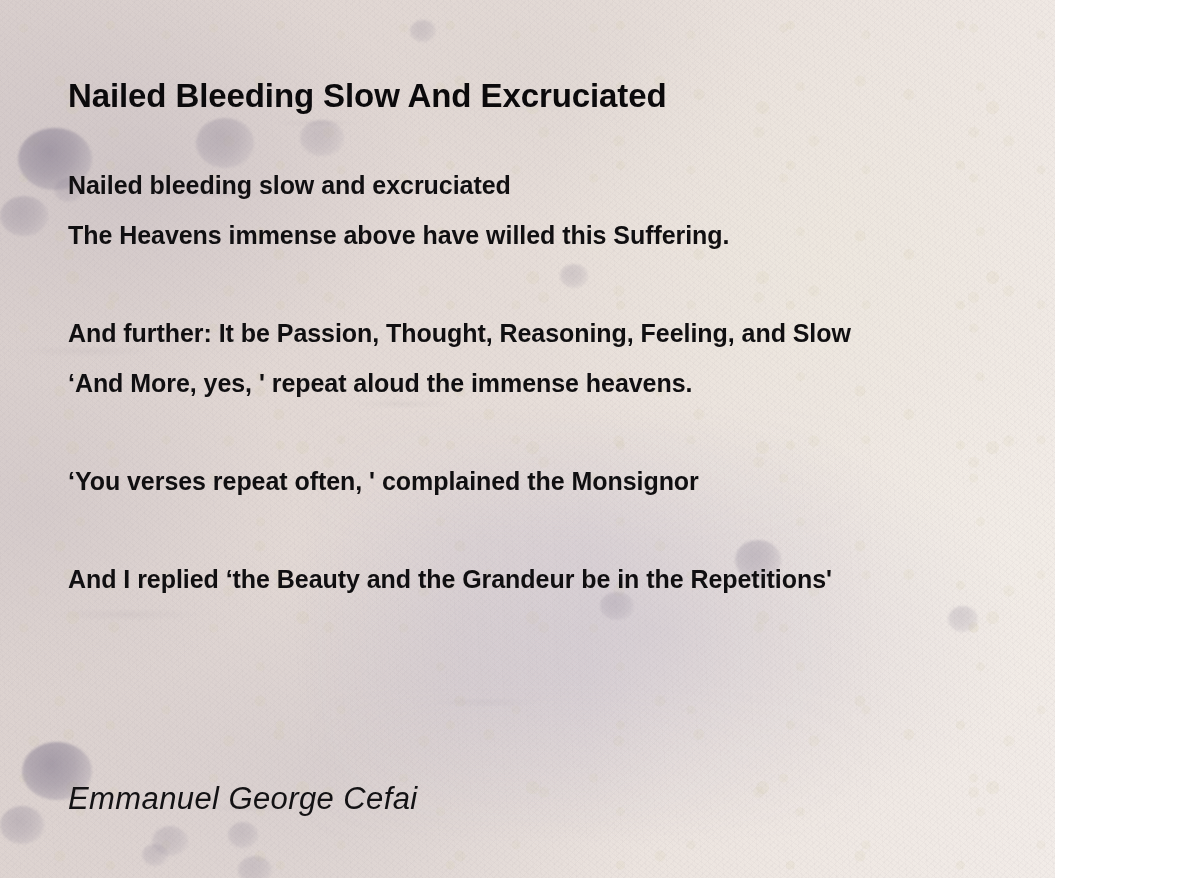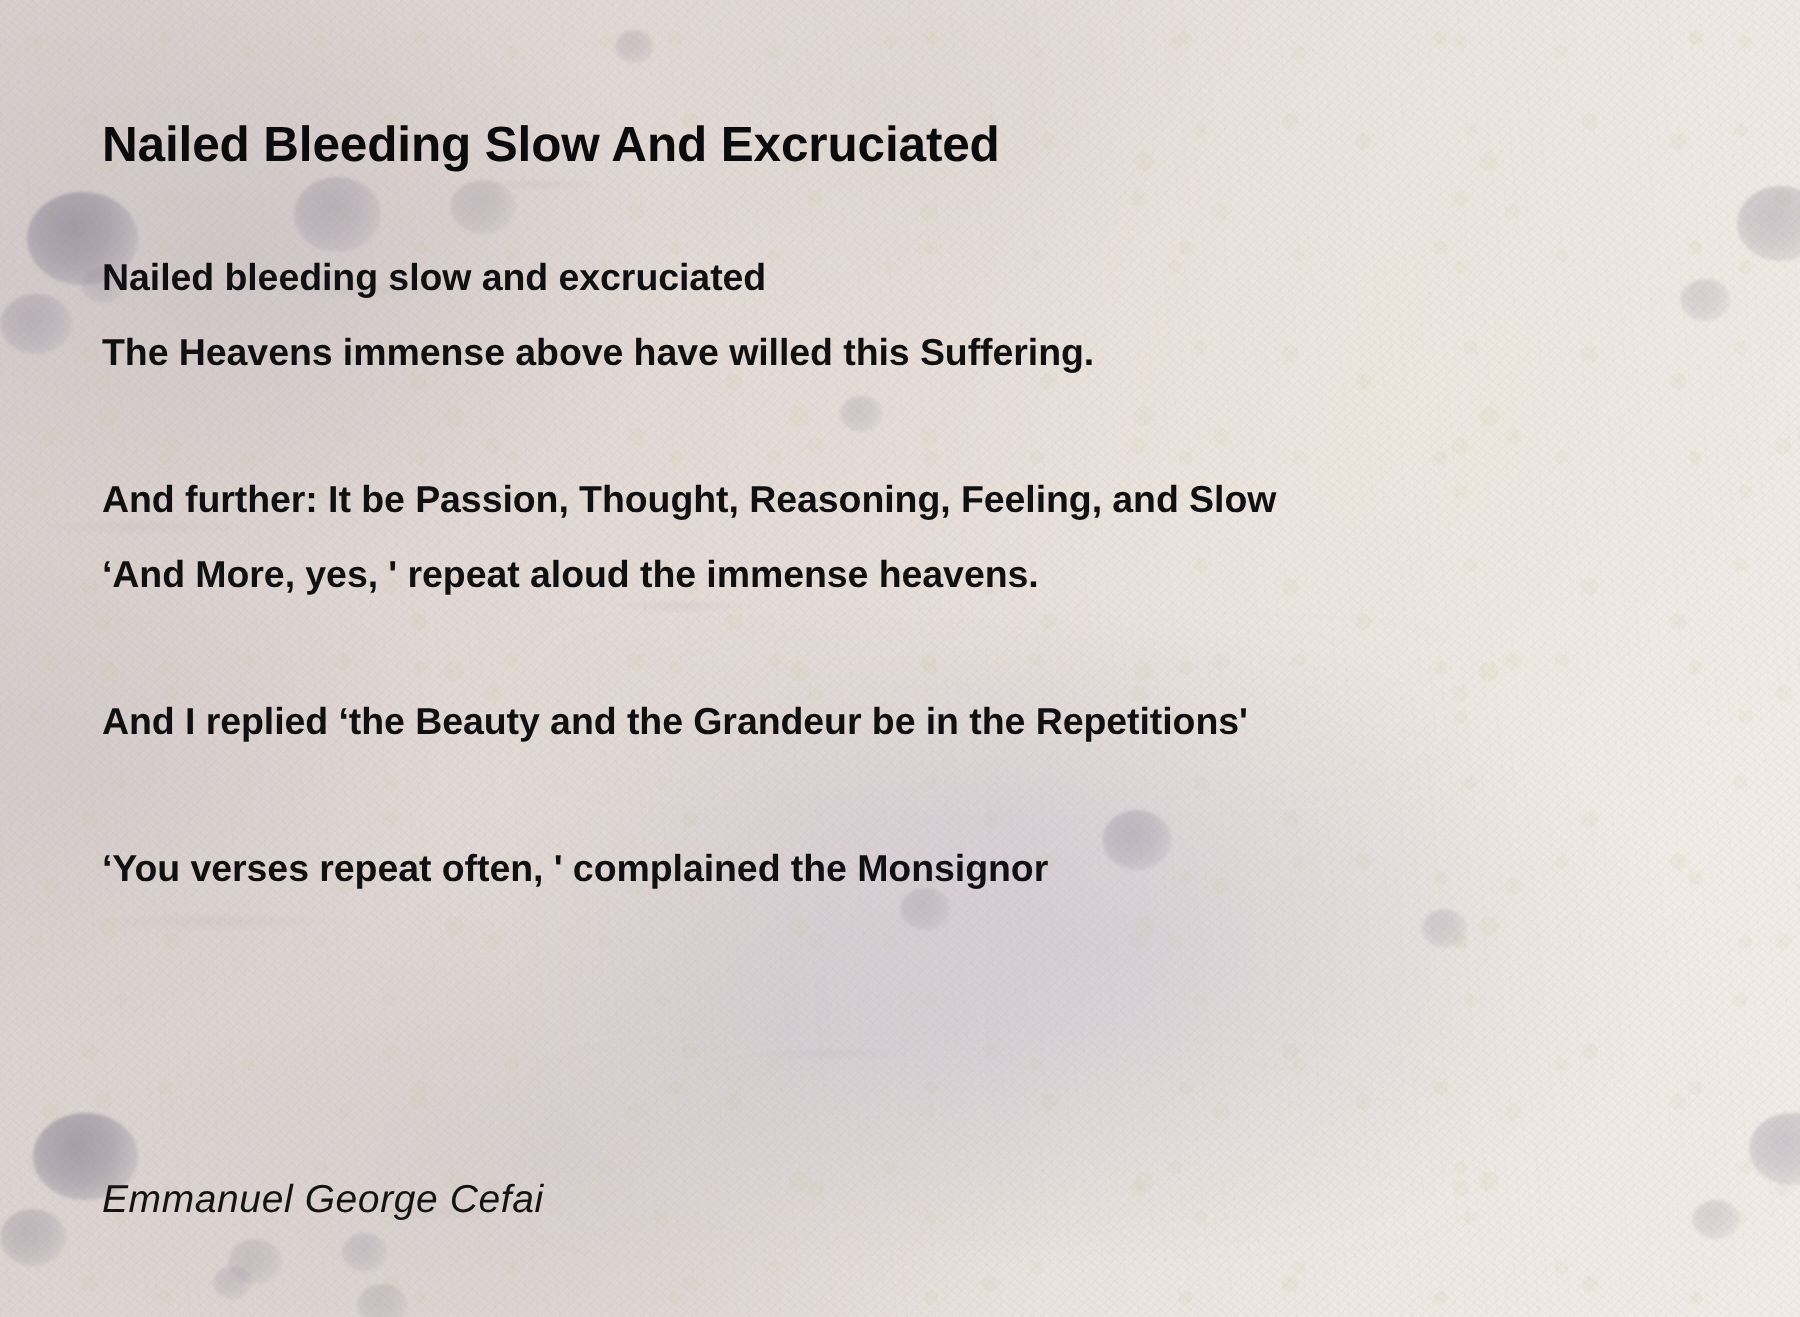--- a/index.html
+++ b/index.html
@@ -4,21 +4,21 @@
 <title>Poem Page</title>
 <style>
   html, body {
     margin: 0;
     padding: 0;
     background: #ffffff;
   }
 
   .page {
     position: relative;
-    width: 1200px;
+    width: 1055px;
     height: 878px;
     overflow: hidden;
     font-family: "Liberation Sans", sans-serif;
     background-color: #ded5d2;
   }
 
   
   .bg-base {
     position: absolute;
     inset: 0;
@@ -175,21 +175,21 @@
     color: #0d0c0e;
     color: #100f11;
     white-space: nowrap;
     letter-spacing: -0.05px;
   }
 
   .author {
     position: absolute;
     left: 0;
     top: 776px;
-    font-size: 26px;
+    font-size: 31px;
     font-style: italic;
     font-weight: normal;
     line-height: 46px;
     color: #131214;
     white-space: nowrap;
     letter-spacing: 0.4px;
   }
 </style>
 </head>
 <body>
@@ -233,23 +233,23 @@
     <div class="stanzas" id="stanza-container">
         <div class="stanza">
           <div class="verse-line">Nailed bleeding slow and excruciated</div>
           <div class="verse-line">The Heavens immense above have willed this Suffering.</div>
         </div>
         <div class="stanza">
           <div class="verse-line">And further: It be Passion, Thought, Reasoning, Feeling, and Slow</div>
           <div class="verse-line">‘And More, yes, ' repeat aloud the immense heavens.</div>
         </div>
         <div class="stanza">
+          <div class="verse-line">‘You verses repeat often, ' complained the Monsignor</div>
+        </div>
+        <div class="stanza">
           <div class="verse-line">And I replied ‘the Beauty and the Grandeur be in the Repetitions'</div>
-        </div>
-        <div class="stanza">
-          <div class="verse-line">‘You verses repeat often, ' complained the Monsignor</div>
         </div>
       </div>
 
     <div class="author">Emmanuel George Cefai</div>
 
   </div>
 </div>
 
 </body></html>

